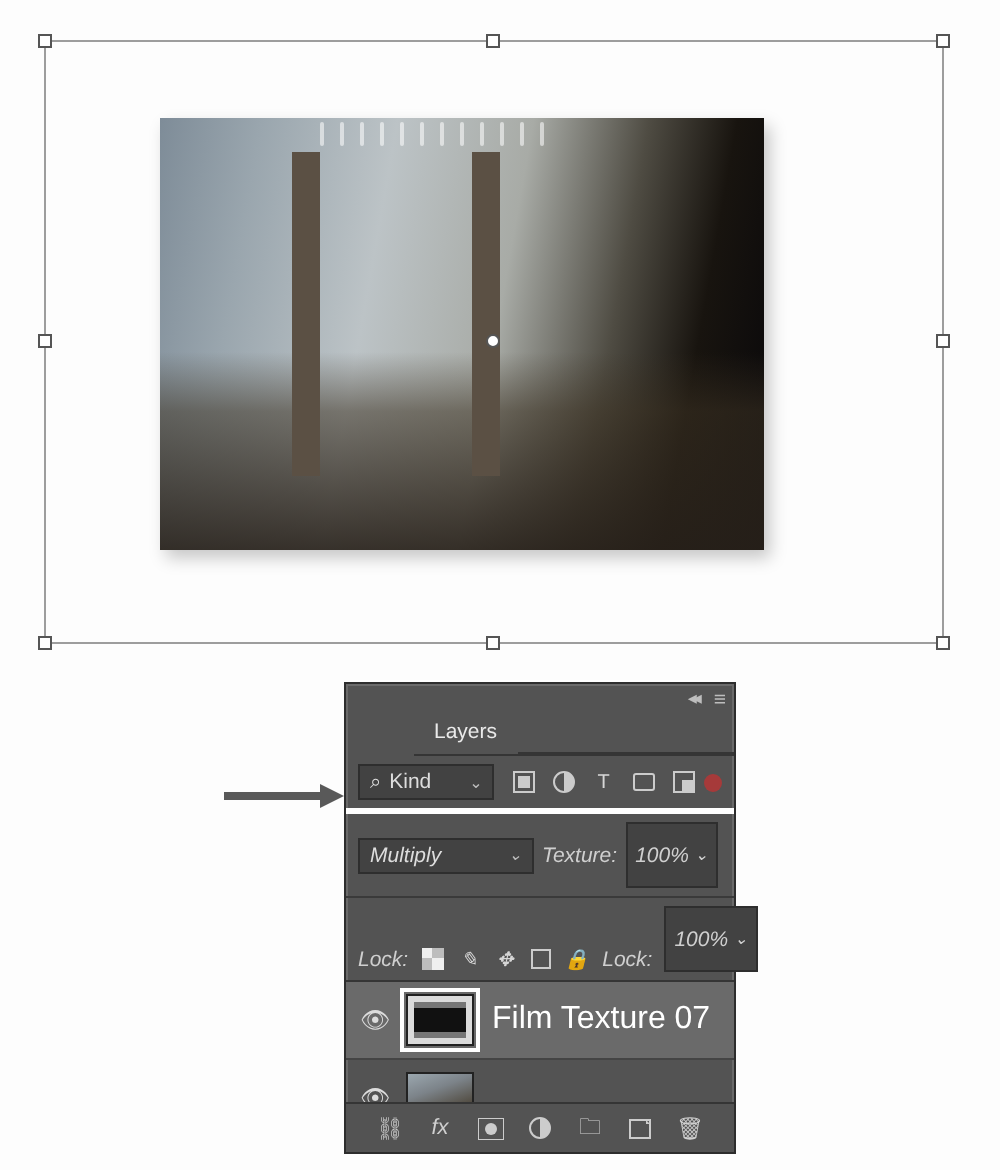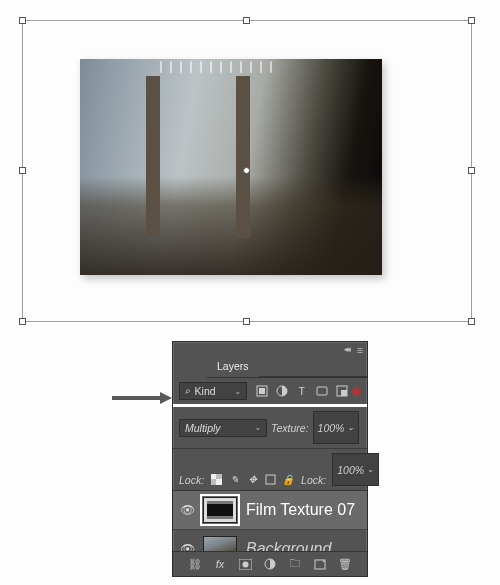--- a/index.html
+++ b/index.html
@@ -262,21 +262,20 @@
 
   <div class="layers-list">
     <div class="layer selected">
       <span class="vis">👁</span>
       <div class="thumb film sel"></div>
       <span class="lname">Film Texture 07</span>
     </div>
     <div class="layer">
       <span class="vis">👁</span>
       <div class="thumb bridge"></div>
-      <span class="lname italic">Background</span>
     </div>
   </div>
 
   <div class="panel-foot">
     <span class="foot-ico">⛓</span>
     <span class="foot-ico">
         <i>fx</i>
       </span>
     <span class="foot-ico">
         <svg width="13" height="11">

